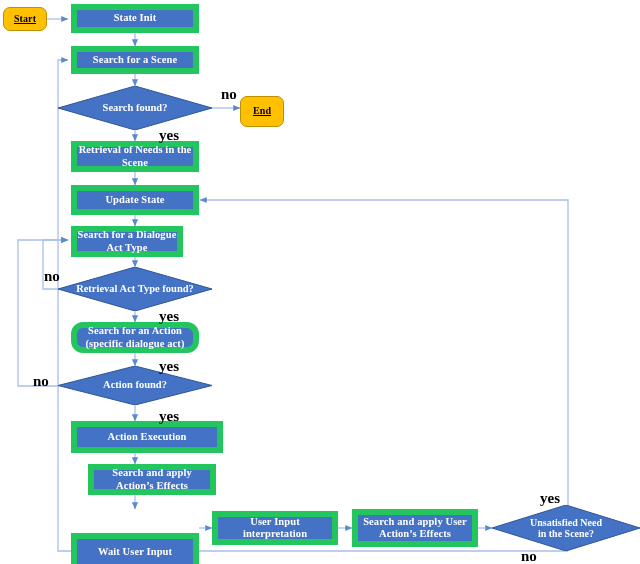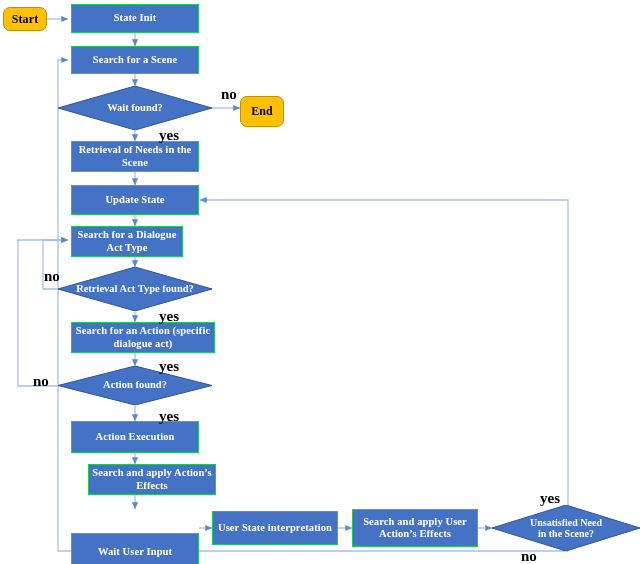--- a/index.html
+++ b/index.html
@@ -28,28 +28,29 @@
     justify-content: center;
     text-align: center;
     color: #ffffff;
     font-weight: bold;
     font-size: 10.5px;
     line-height: 12.5px;
     letter-spacing: 0.1px;
   }
   .proc {
     background: #4472C4;
-    border: 1px solid #22c55e;
+    border: 6px solid #22c55e;
   }
   .term {
     background: #FFC000;
     border: 1.2px solid #BF9000;
     border-radius: 7px;
     color: #000000;
-    font-size: 12px;
+    font-size: 10px;
+    text-decoration: underline;
   }
   .dia-wrap {
     position: absolute;
   }
   .dia-wrap svg {
     position: absolute;
     left: 0; top: 0;
     display: block;
   }
   .dia-label {
@@ -140,21 +141,21 @@
   </div>
 
   <div class="node proc" style="left:71px; top:46px; width:128px; height:28px;">
     <span>Search for a Scene</span>
   </div>
 
   <div class="dia-wrap" style="left:58px; top:86px; width:154px; height:44px;">
     <svg viewBox="0 0 154 44" width="154" height="44" xmlns="http://www.w3.org/2000/svg">
       <polygon points="77,0 154,22 77,44 0,22" fill="#4472C4" stroke="#2F5597" stroke-width="1"></polygon>
     </svg>
-    <div class="dia-label">Wait found?</div>
+    <div class="dia-label">Search found?</div>
   </div>
 
   <div class="node term" style="left:240px; top:96px; width:44px; height:31px;">
     <span>End</span>
   </div>
 
   <div class="node proc" style="left:71px; top:141px; width:128px; height:31px;">
     <span>Retrieval of Needs in the Scene</span>
   </div>
 
@@ -166,45 +167,45 @@
     <span>Search for a Dialogue Act Type</span>
   </div>
 
   <div class="dia-wrap" style="left:58px; top:267px; width:154px; height:44px;">
     <svg viewBox="0 0 154 44" width="154" height="44" xmlns="http://www.w3.org/2000/svg">
       <polygon points="77,0 154,22 77,44 0,22" fill="#4472C4" stroke="#2F5597" stroke-width="1"></polygon>
     </svg>
     <div class="dia-label">Retrieval Act Type found?</div>
   </div>
 
-  <div class="node proc" style="left:71px; top:322px; width:144px; height:31px;">
+  <div class="node proc" style="left:71px; top:322px; width:128px; height:31px;border-radius:12px;">
     <span>Search for an Action (specific dialogue act)</span>
   </div>
 
   <div class="dia-wrap" style="left:58px; top:366px; width:154px; height:39px;">
     <svg viewBox="0 0 154 39" width="154" height="39" xmlns="http://www.w3.org/2000/svg">
       <polygon points="77,0 154,19.5 77,39 0,19.5" fill="#4472C4" stroke="#2F5597" stroke-width="1"></polygon>
     </svg>
     <div class="dia-label">Action found?</div>
   </div>
 
-  <div class="node proc" style="left:71px; top:421px; width:128px; height:32px;">
+  <div class="node proc" style="left:71px; top:421px; width:152px; height:32px;">
     <span>Action Execution</span>
   </div>
 
   <div class="node proc" style="left:88px; top:464px; width:128px; height:31px;">
     <span>Search and apply Action’s Effects</span>
   </div>
 
   <div class="node proc" style="left:71px; top:509px; width:128px; height:38px;margin-top:24px;">
     <span>Wait User Input</span>
   </div>
 
   <div class="node proc" style="left:212px; top:511px; width:126px; height:34px;">
-    <span>User State interpretation</span>
+    <span>User Input interpretation</span>
   </div>
 
   <div class="node proc" style="left:352px; top:509px; width:126px; height:38px;">
     <span>Search and apply User Action’s Effects</span>
   </div>
 
   <div class="dia-wrap" style="left:492px; top:505px; width:148px; height:46px;">
     <svg viewBox="0 0 148 46" width="148" height="46" xmlns="http://www.w3.org/2000/svg">
       <polygon points="74,0 148,23 74,46 0,23" fill="#4472C4" stroke="#2F5597" stroke-width="1"></polygon>
     </svg>

